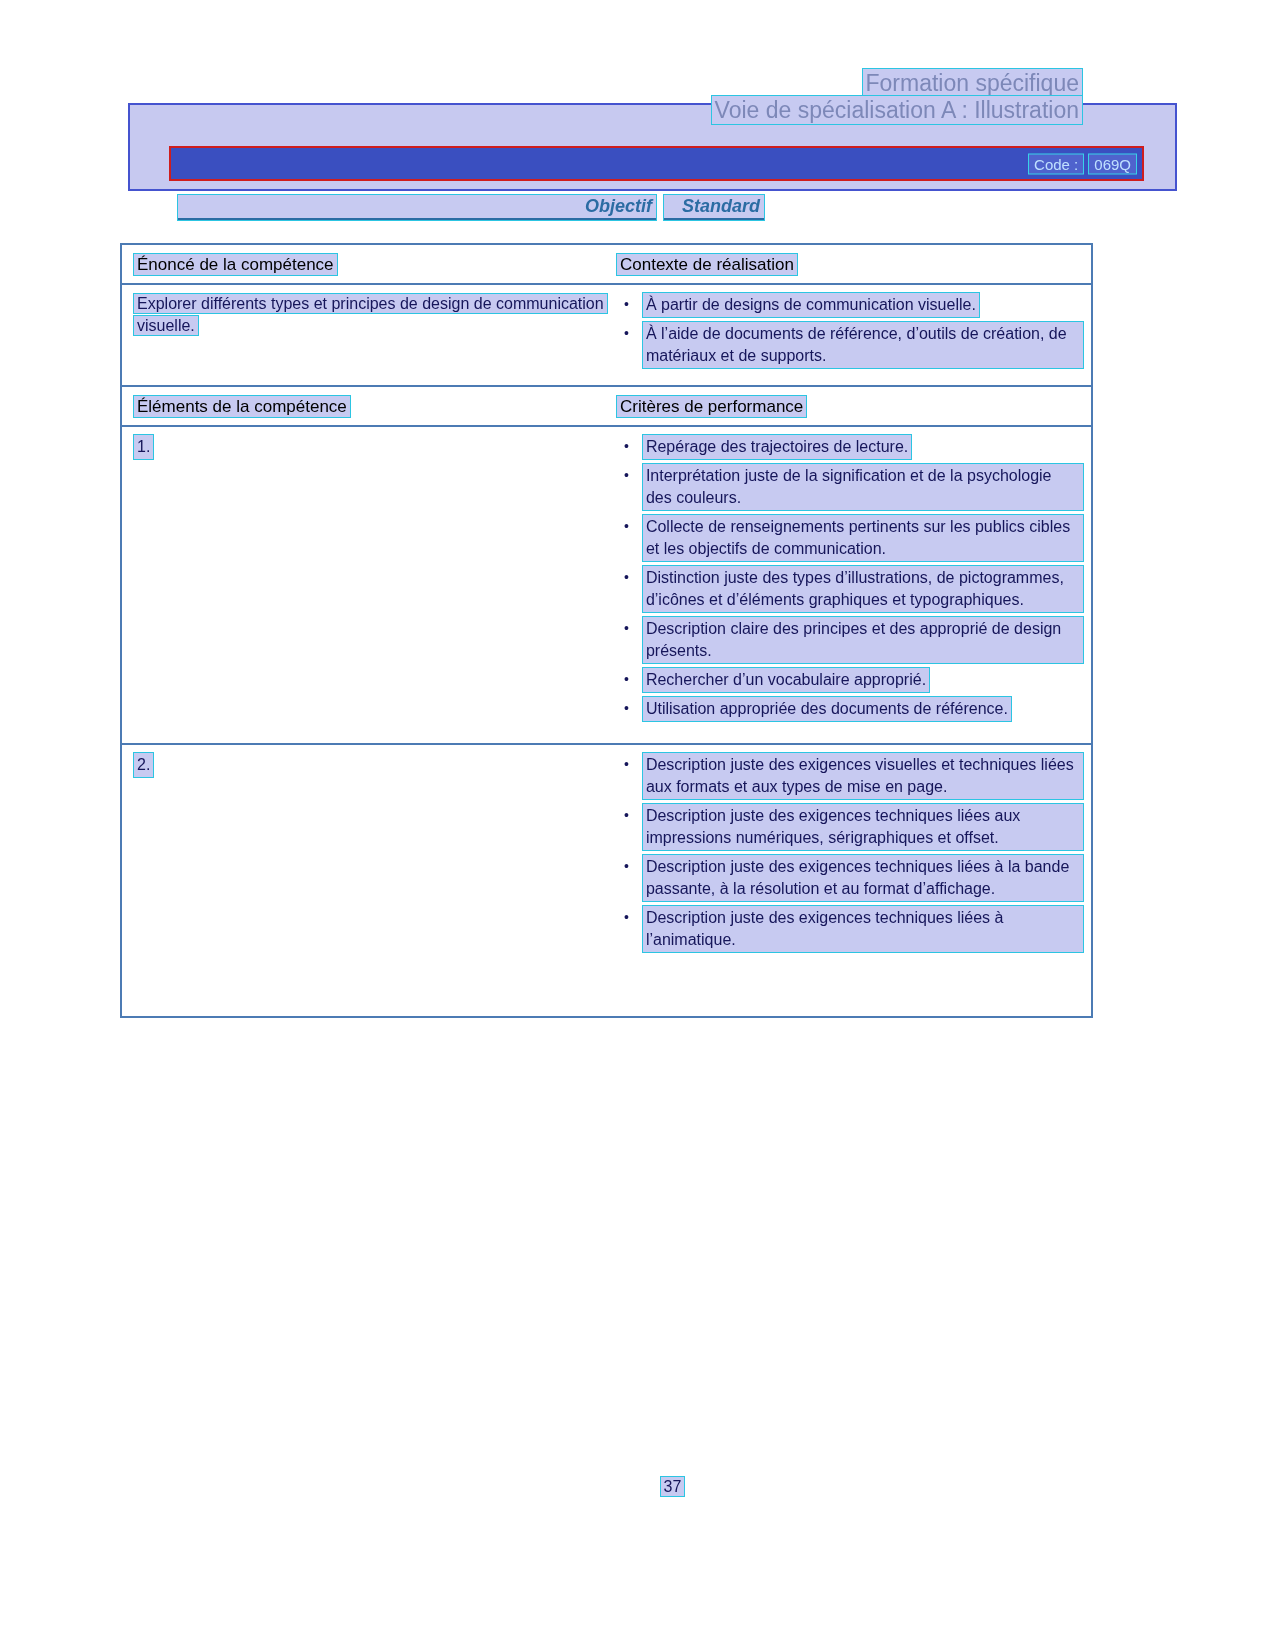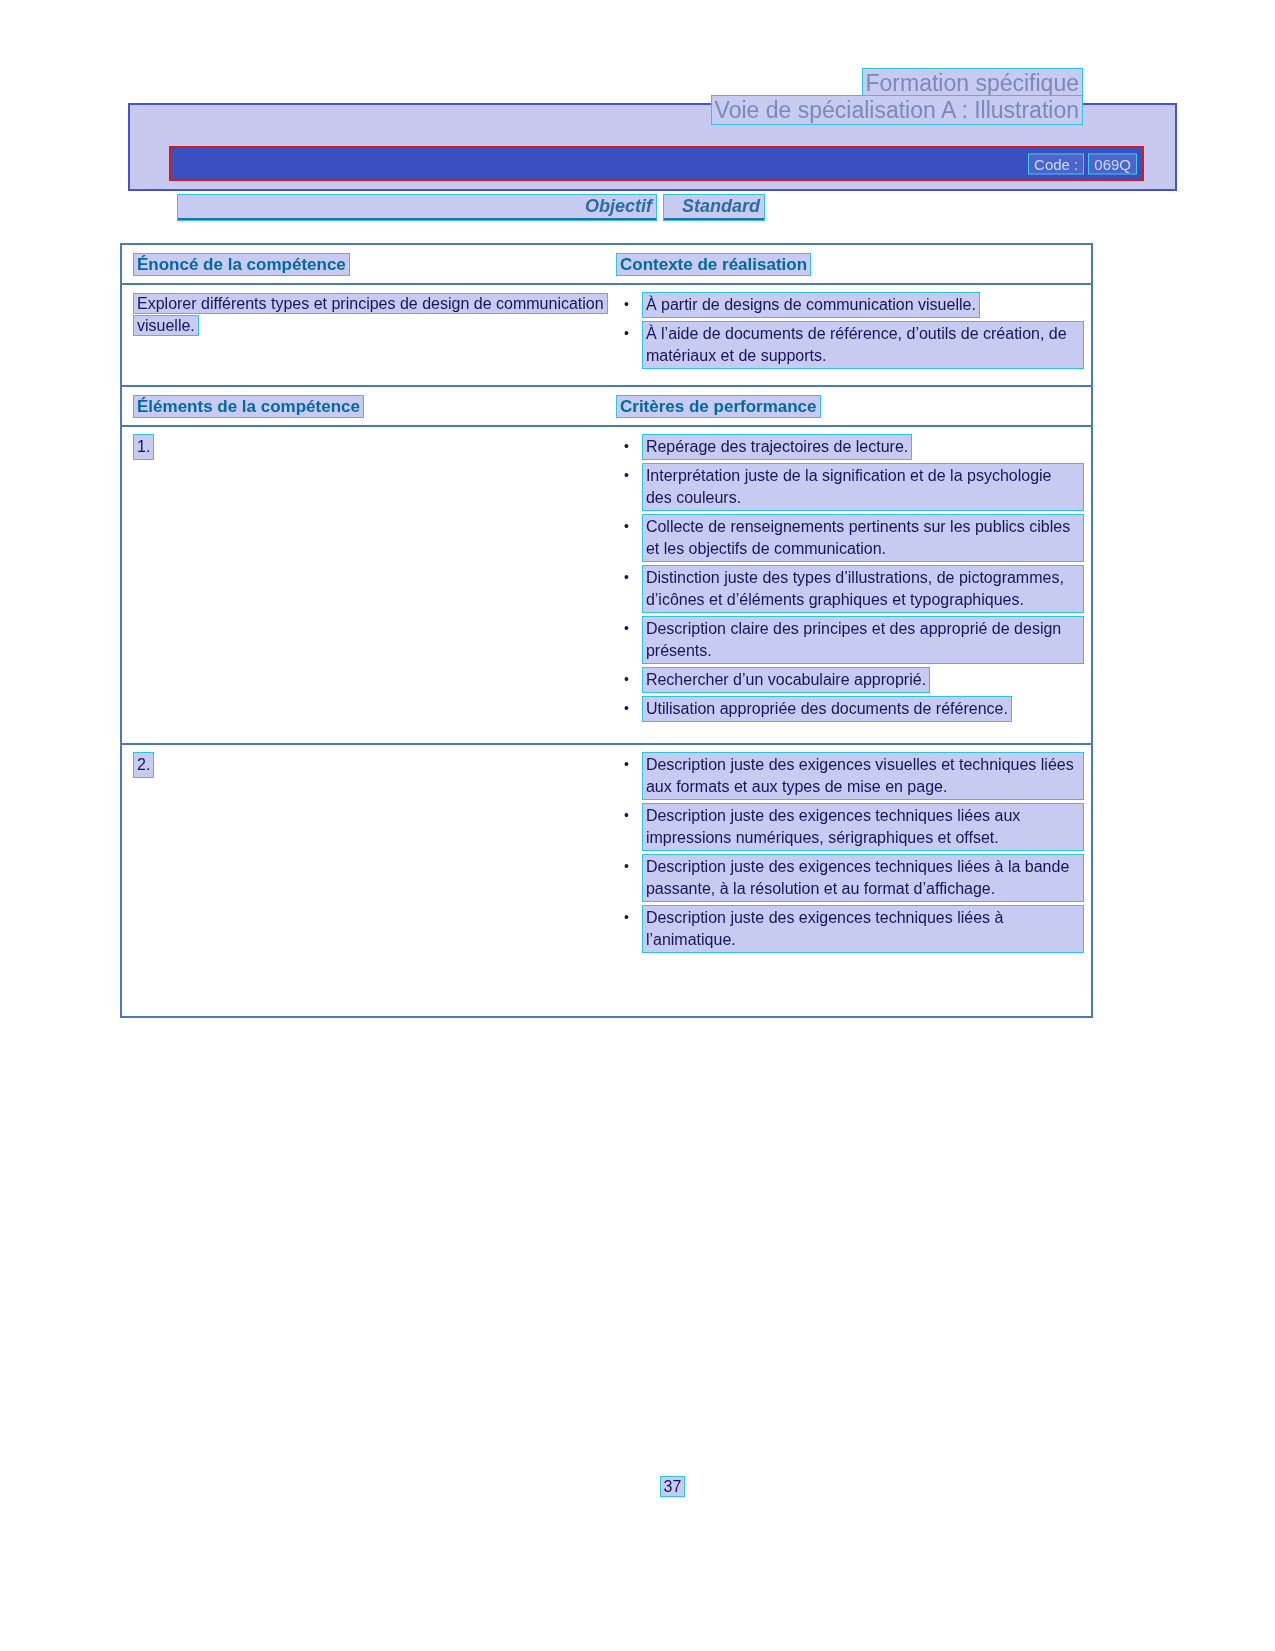--- a/index.html
+++ b/index.html
@@ -14,21 +14,21 @@
     position:relative; width:1275px; height:1651px; background:#ffffff;
     margin:0 auto; overflow:hidden; font-size:16px; line-height:22px; color:var(--text);
   }
   .hl{
     background:var(--hl-fill);
     box-shadow:0 0 0 1px var(--hl-border);
     padding:1px 3px;
     -webkit-box-decoration-break:clone; box-decoration-break:clone;
     color:var(--text);
   }
-  .hdr{font-weight:bold; color:#0369a1; font-size:17px;margin-top:40px;}
+  .hdr{font-weight:normal; color:#000000; font-size:17px;margin-top:40px;}
   .topright{
     position:absolute; top:70px; right:193px; text-align:right; z-index:3;
     color:var(--muted); font-size:23px; line-height:27px;
   }
   .topright .hl{color:var(--muted);}
   .hero-box{
     position:absolute; left:80px; top:103px; width:1049px; height:88px;
     background:var(--box-fill); border:2px solid var(--box-border); z-index:1;margin-left:48px;
   }
   .code-bar{

